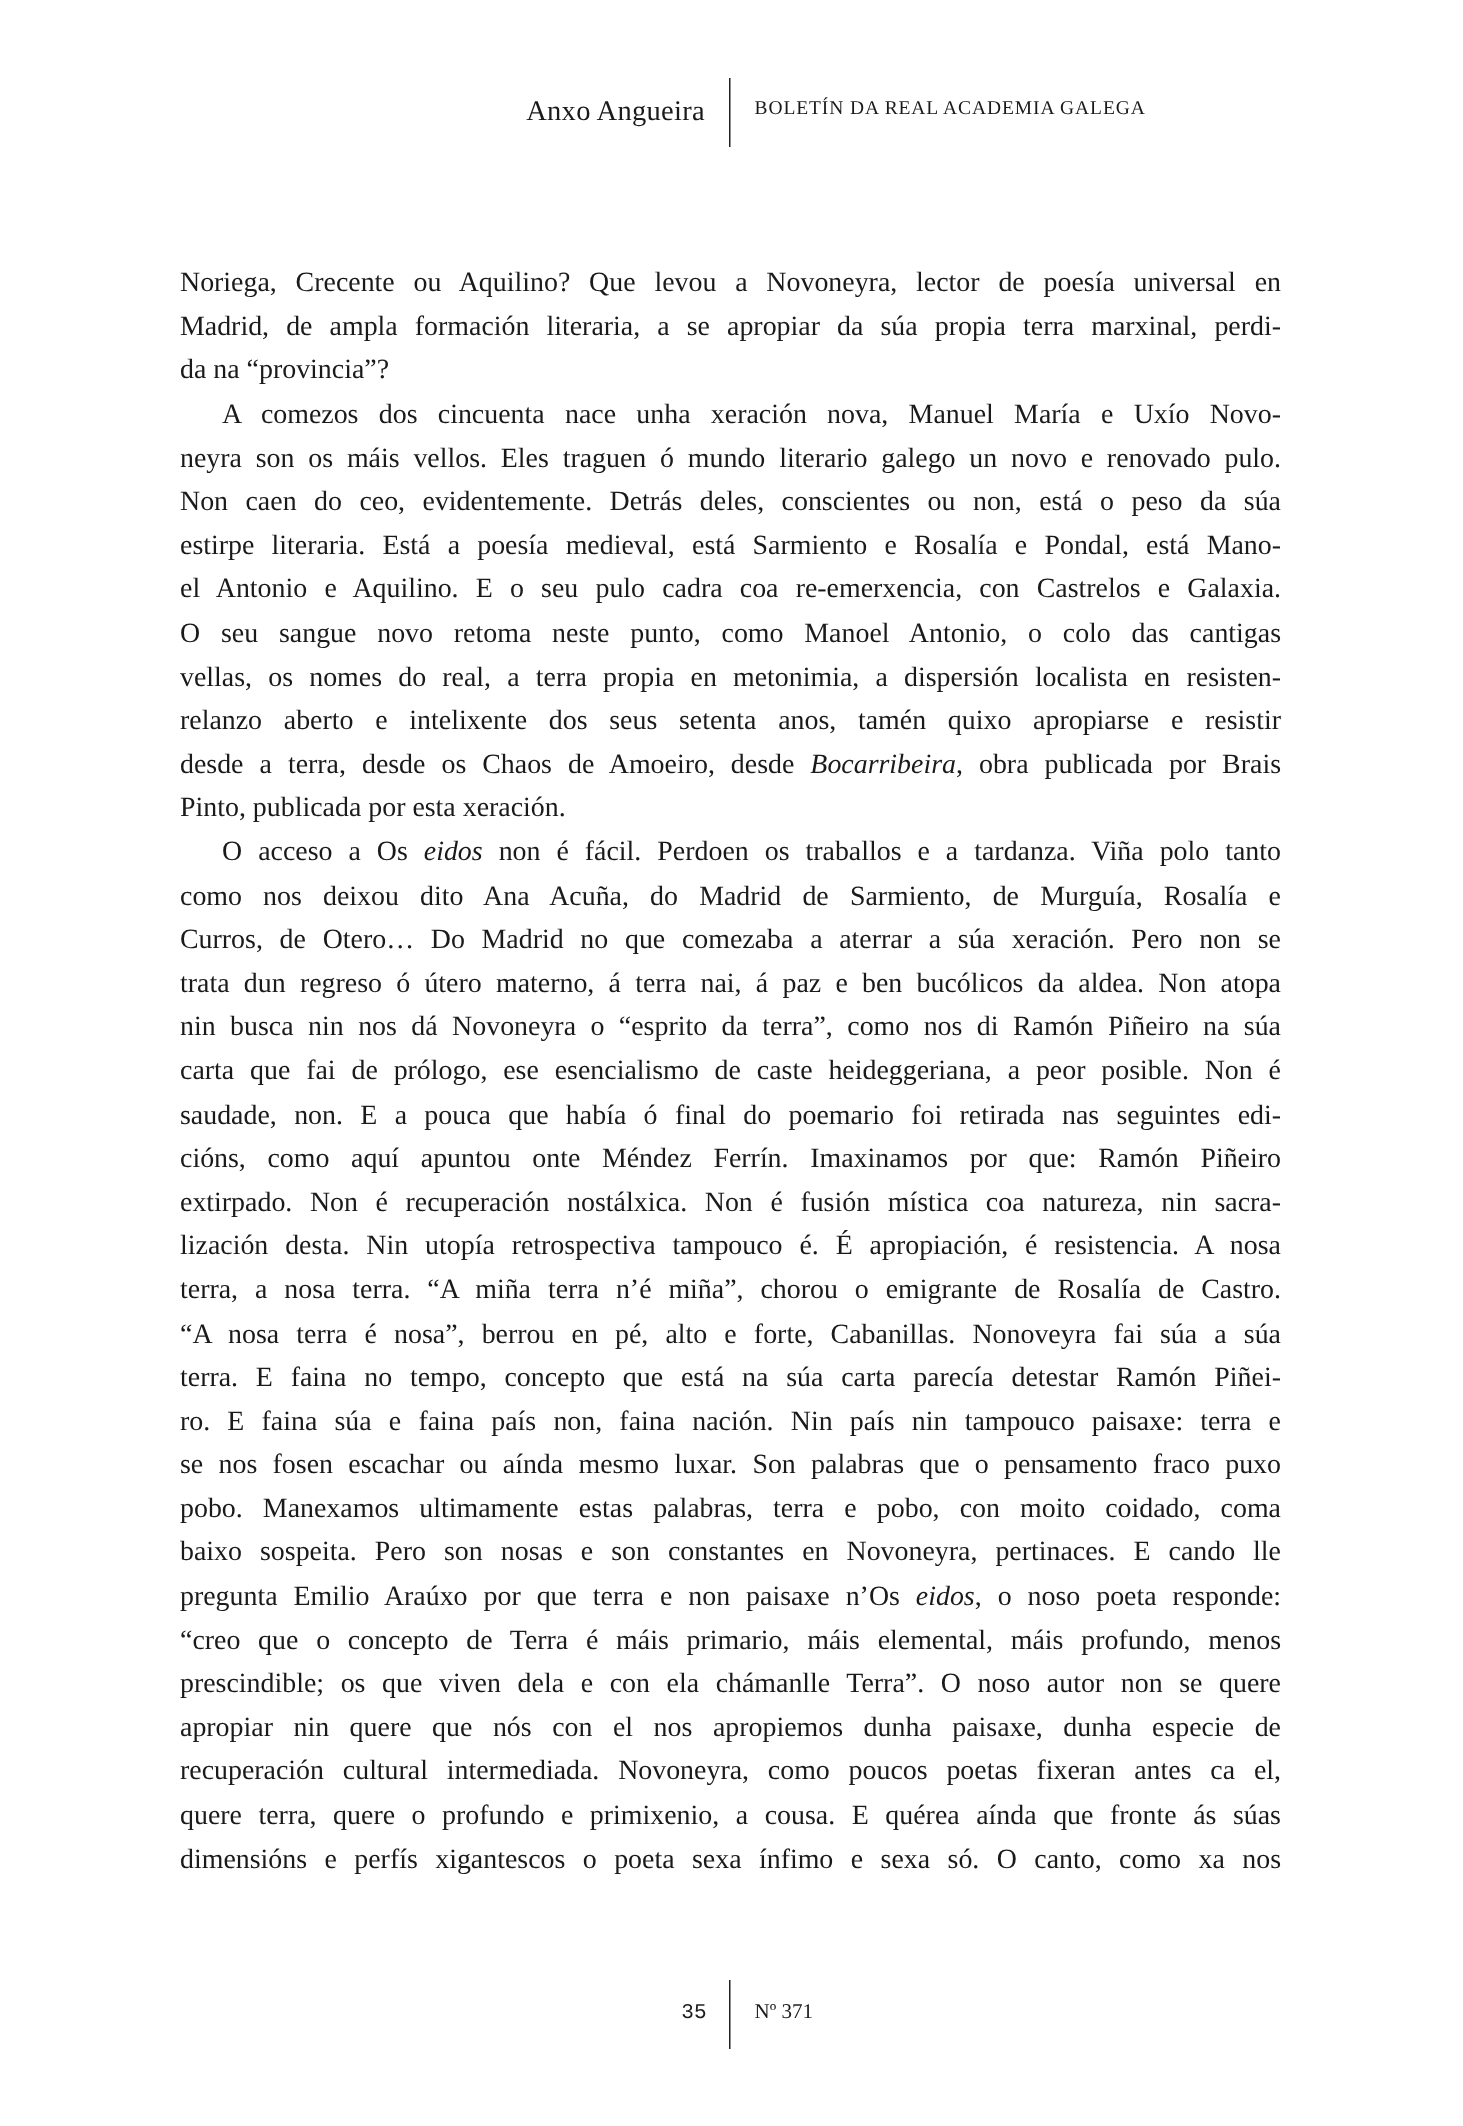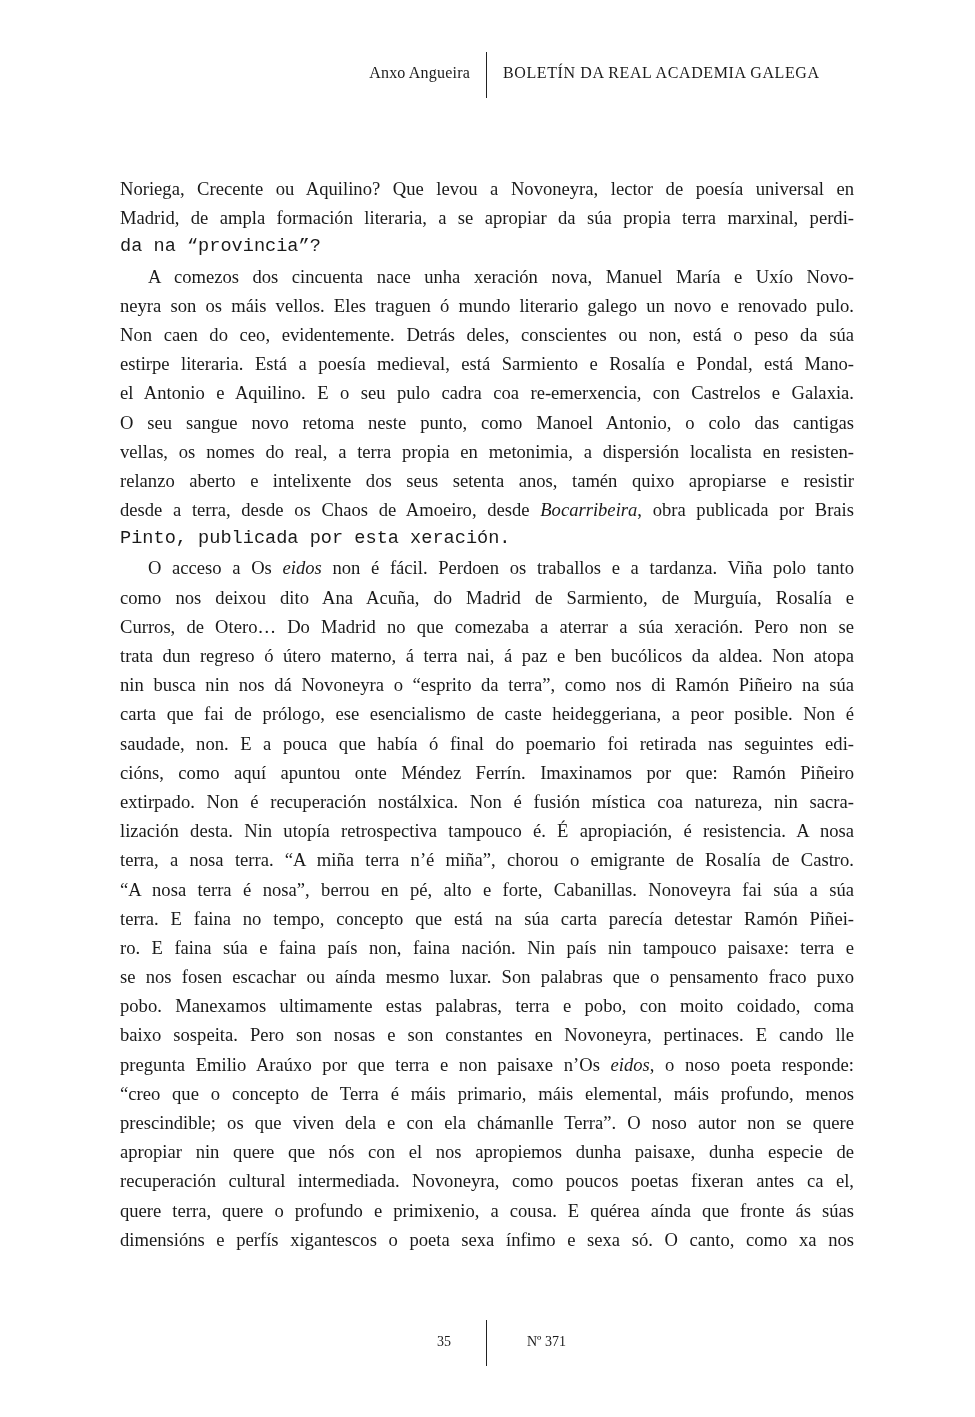--- a/index.html
+++ b/index.html
@@ -1,31 +1,31 @@
 <!DOCTYPE html>
 <html><head>
 <meta charset="utf-8">
 <style>
   html, body { margin: 0; padding: 0; background: #ffffff; }
   body { width: 975px; height: 1417px; position: relative; overflow: hidden;
          font-family: "Liberation Serif", "DejaVu Serif", serif; color: #1a1a1a; }
   .header { position: absolute; top: 52px; left: 0; width: 975px; height: 46px; }
-  .header .author { position: absolute; right: 505px; top: 12px; font-size: 16px; letter-spacing: 0.2px; }
+  .header .author { position: absolute; right: 505px; top: 12px; font-size: 19px; letter-spacing: 0.2px; }
   .header .rule { position: absolute; left: 486px; top: 0; width: 1px; height: 46px; background: #222; }
-  .header .journal { position: absolute; left: 503px; top: 12px; font-size: 16px; letter-spacing: 0.6px; }
+  .header .journal { position: absolute; left: 503px; top: 12px; font-size: 13px; letter-spacing: 0.6px; }
   .body-text { position: absolute; left: 120px; top: 174px; width: 734px; }
   .line { height: 29.2px; line-height: 29.2px; font-size: 18.6px; white-space: nowrap;
           text-align: justify; text-align-last: justify; overflow: visible; }
-  .line.last { text-align-last: left; font-family: Liberation Mono, monospace; }
+  .line.last { text-align-last: left; }
   .line.indent { padding-left: 28px; }
   .line i { font-style: italic; }
   .footer { position: absolute; top: 1320px; left: 0; width: 975px; height: 46px; }
-  .footer .page-num { position: absolute; right: 524px; top: 14px; font-size: 14px; }
+  .footer .page-num { position: absolute; right: 504px; top: 14px; font-size: 14px; font-family: Liberation Mono, monospace; }
   .footer .rule { position: absolute; left: 486px; top: 0; width: 1px; height: 46px; background: #222; }
-  .footer .issue { position: absolute; left: 503px; top: 14px; font-size: 14px; margin-left: 24px; }
+  .footer .issue { position: absolute; left: 503px; top: 14px; font-size: 14px; }
 </style>
 </head>
 <body>
 
 <div class="header">
   <span class="author">Anxo Angueira</span>
   <span class="rule"></span>
   <span class="journal">BOLETÍN DA REAL ACADEMIA GALEGA</span>
 </div>
 

